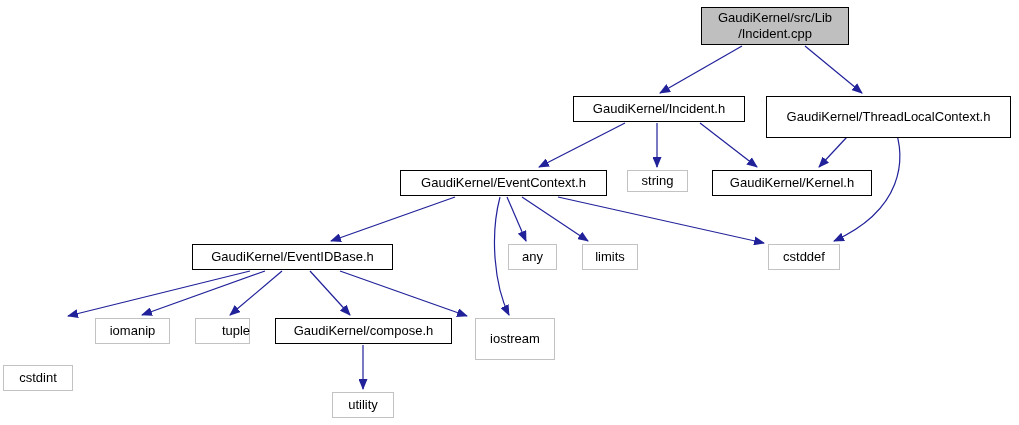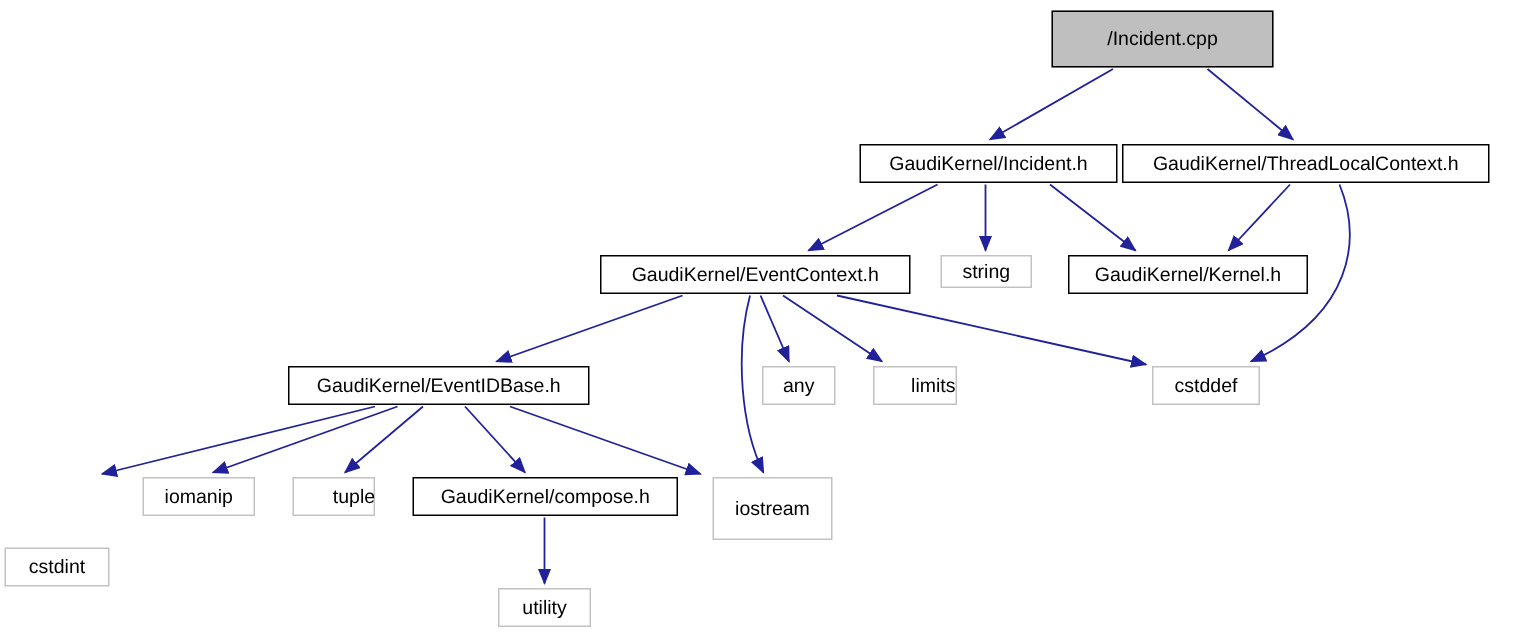--- a/index.html
+++ b/index.html
@@ -79,44 +79,45 @@
         <path d="M250,271 L68,316" fill="none" stroke="#21219a" stroke-width="1.2" marker-end="url(#arrowhead)" data-interactable="false"></path>
         <path d="M265,271 L142,315" fill="none" stroke="#21219a" stroke-width="1.2" marker-end="url(#arrowhead)" data-interactable="false"></path>
         <path d="M282,271 L230,315" fill="none" stroke="#21219a" stroke-width="1.2" marker-end="url(#arrowhead)" data-interactable="false"></path>
         <path d="M310,271 L350,315" fill="none" stroke="#21219a" stroke-width="1.2" marker-end="url(#arrowhead)" data-interactable="false"></path>
         <path d="M340,271 L467,316" fill="none" stroke="#21219a" stroke-width="1.2" marker-end="url(#arrowhead)" data-interactable="false"></path>
         <path d="M363,345 L363,389" fill="none" stroke="#21219a" stroke-width="1.2" marker-end="url(#arrowhead)" data-interactable="false"></path>
       </g>
   </svg>
   <div id="node-layer" data-interactable="false">
       <div class="node source" data-interactable="false" style="left: 701px; top: 7px; width: 148px; height: 38px;">
+        <span data-interactable="false">GaudiKernel/src/Lib</span>
         <span data-interactable="false">/Incident.cpp</span>
       </div>
       <div class="node project" data-interactable="true" style="left: 573px; top: 96px; width: 172px; height: 26px;">
         <span data-interactable="false">GaudiKernel/Incident.h</span>
       </div>
-      <div class="node project" data-interactable="true" style="left: 748px; top: 96px; width: 245px; height: 26px;">
+      <div class="node project" data-interactable="true" style="left: 766px; top: 96px; width: 245px; height: 42px;">
         <span data-interactable="false">GaudiKernel/ThreadLocalContext.h</span>
       </div>
       <div class="node project" data-interactable="true" style="left: 400px; top: 170px; width: 207px; height: 26px;">
         <span data-interactable="false">GaudiKernel/EventContext.h</span>
       </div>
       <div class="node system" data-interactable="false" style="left: 627px; top: 170px; width: 61px; height: 22px;">
         <span data-interactable="false">string</span>
       </div>
       <div class="node project" data-interactable="true" style="left: 712px; top: 170px; width: 160px; height: 26px;">
         <span data-interactable="false">GaudiKernel/Kernel.h</span>
       </div>
       <div class="node project" data-interactable="true" style="left: 192px; top: 244px; width: 201px; height: 26px;">
         <span data-interactable="false">GaudiKernel/EventIDBase.h</span>
       </div>
       <div class="node system" data-interactable="false" style="left: 508px; top: 244px; width: 49px; height: 26px;">
         <span data-interactable="false">any</span>
       </div>
-      <div class="node system" data-interactable="false" style="left: 582px; top: 244px; width: 56px; height: 26px; align-items: flex-end;">
+      <div class="node system" data-interactable="false" style="left: 582px; top: 244px; width: 56px; height: 26px;">
         <span data-interactable="false">limits</span>
       </div>
       <div class="node system" data-interactable="false" style="left: 768px; top: 244px; width: 72px; height: 26px;">
         <span data-interactable="false">cstddef</span>
       </div>
       <div class="node system" data-interactable="false" style="left: 3px; top: 318px; width: 70px; height: 26px; margin-top: 47px;">
         <span data-interactable="false">cstdint</span>
       </div>
       <div class="node system" data-interactable="false" style="left: 95px; top: 318px; width: 75px; height: 26px;">
         <span data-interactable="false">iomanip</span>

